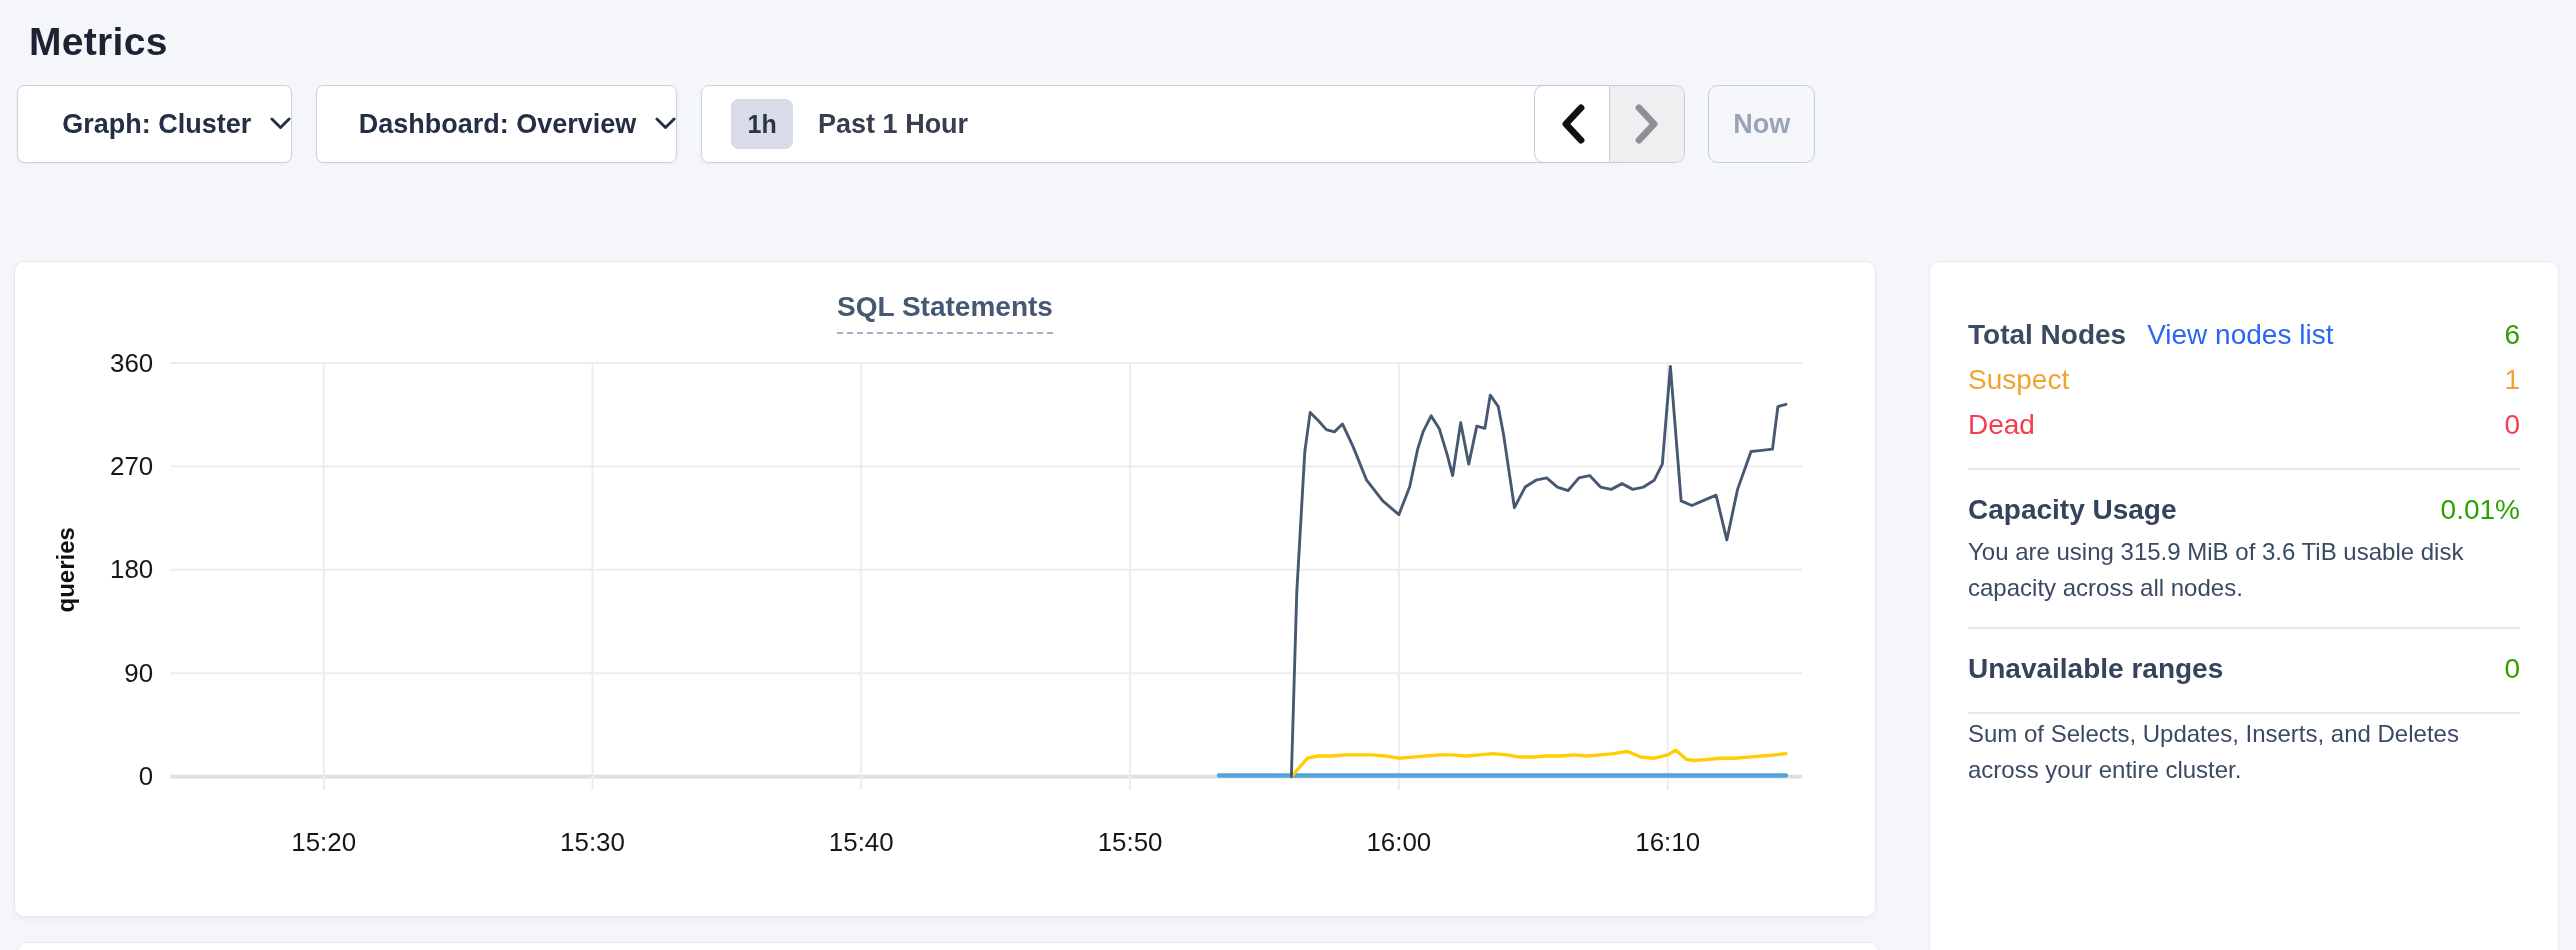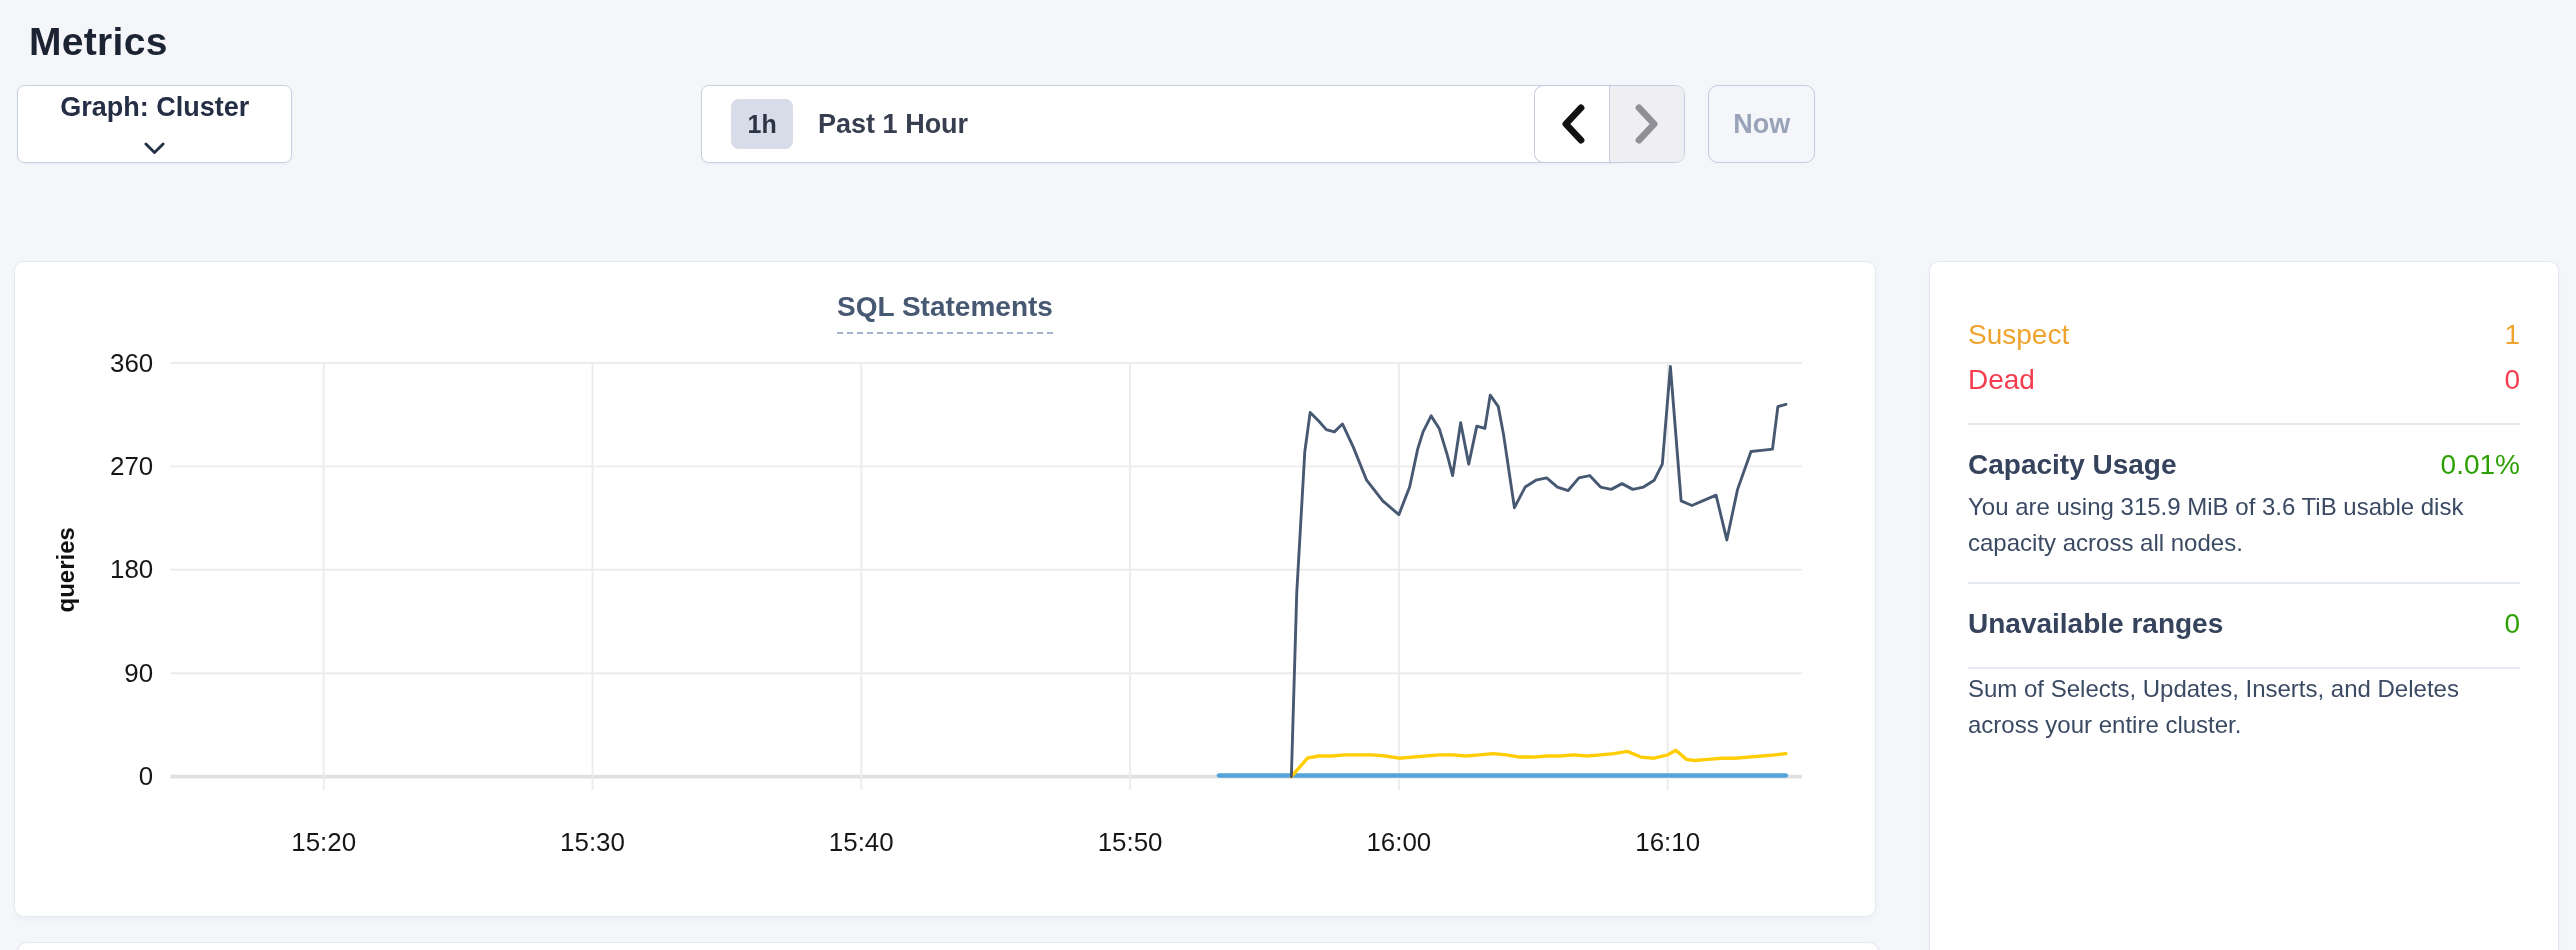--- a/index.html
+++ b/index.html
@@ -3,21 +3,21 @@
 <meta charset="utf-8">
 <style>
   html,body{margin:0;padding:0;}
   body{font-family:"Liberation Sans",sans-serif;background:#f4f6fa;}
   .page{position:relative;width:2576px;height:950px;background:#f4f6fa;overflow:hidden;}
 
   h1.page-title{position:absolute;left:29px;top:-5.8px;font-size:39px;font-weight:600;color:#1c2433;letter-spacing:0.3px;}
 
   .toolbar{position:absolute;left:17.3px;top:85px;height:78px;width:2534px;}
   .btn{box-sizing:border-box;position:absolute;top:0;height:78px;background:#fff;border:1.9px solid #c9d0e0;border-radius:7.7px;display:flex;align-items:center;cursor:pointer;}
-  .dd{justify-content:center;gap:19px;box-shadow:0 1px 2.9px rgba(40,50,80,.05);flex-direction:column;}
+  .dd{justify-content:flex-end;gap:19px;box-shadow:0 1px 2.9px rgba(40,50,80,.05);}
   .dd .lbl{font-size:27px;font-weight:700;color:#242e44;}
   .dd-graph{left:0;width:275px;}
   .dd-dashboard{left:299px;width:361px;}
   .time-sel{left:684px;width:924px;padding:0 29px;box-shadow:0 1px 2.9px rgba(40,50,80,.05);}
   .time-badge{background:#d8dce8;color:#2b3445;font-size:25px;font-weight:700;border-radius:7.7px;padding:10.6px 16.3px;}
   .time-lbl{font-size:27px;font-weight:700;color:#363e4f;margin-left:25px;}
   .time-sel .chev{margin-left:auto;}
   .nav-group{box-sizing:border-box;position:absolute;left:1517px;top:0;height:78px;width:151px;border:1.9px solid #c5cbde;border-radius:9.6px;display:flex;overflow:hidden;background:#fff;}
   .nav-cell{flex:1;display:flex;align-items:center;justify-content:center;cursor:pointer;}
   .nav-next{background:#efeff1;border-left:1.9px solid #c5cbde;}
@@ -58,20 +58,26 @@
   <h1 class="page-title">Metrics</h1>
 
   <div class="toolbar">
     <div class="btn dd dd-graph">
       <span class="lbl">Graph: Cluster</span>
       <svg class="chev" width="21" height="13.4" viewBox="0 0 22 14">
           <polyline points="2,2 11,11 20,2" fill="none" stroke="#242e44" stroke-width="3" stroke-linecap="round" stroke-linejoin="round"></polyline>
         </svg>
     </div>
 
+    <div class="btn dd dd-dashboard">
+      <span class="lbl">Dashboard: Overview</span>
+      <svg class="chev" width="21" height="13.4" viewBox="0 0 22 14">
+          <polyline points="2,2 11,11 20,2" fill="none" stroke="#242e44" stroke-width="3" stroke-linecap="round" stroke-linejoin="round"></polyline>
+        </svg>
+    </div>
 
     <div class="btn time-sel">
       <span class="time-badge">1h</span>
       <span class="time-lbl">Past 1 Hour</span>
       <svg class="chev" width="21" height="13.4" viewBox="0 0 22 14">
           <polyline points="2,2 11,11 20,2" fill="none" stroke="#363e4f" stroke-width="3" stroke-linecap="round" stroke-linejoin="round"></polyline>
         </svg>
     </div>
 
     <div class="nav-group">
@@ -120,20 +126,25 @@
         <text x="62" y="320.5" class="axis-label" text-anchor="middle" transform="rotate(-90 62 320.5)">queries</text>
         <polyline points="1254.3,534.8 1845.2,534.8" fill="none" stroke="#54a3db" stroke-width="4.5" stroke-linejoin="round" stroke-linecap="round"></polyline>
         <polyline points="1329.9,536.0 1338.3,526.4 1346.7,516.8 1357.9,514.5 1371.9,514.5 1385.9,513.3 1399.9,513.3 1413.9,513.3 1427.9,514.5 1441.9,516.8 1455.9,515.6 1469.9,514.5 1483.9,513.3 1497.9,513.3 1511.9,514.5 1525.9,513.3 1539.9,512.1 1553.9,513.3 1567.9,515.6 1581.9,515.6 1595.9,514.5 1609.9,514.5 1623.9,513.3 1637.9,514.5 1652.0,513.3 1666.0,512.1 1680.0,509.7 1694.0,515.6 1708.0,516.8 1722.0,513.3 1730.4,508.5 1741.6,518.0 1750.0,519.2 1764.0,518.0 1778.0,516.8 1792.0,516.8 1806.0,515.6 1820.0,514.5 1834.0,513.3 1845.2,512.1" fill="none" stroke="#ffcd02" stroke-width="3.5" stroke-linejoin="round" stroke-linecap="round"></polyline>
         <polyline points="1329.9,536.0 1335.5,344.4 1343.9,197.2 1349.5,156.5 1357.9,164.9 1366.3,174.4 1374.7,176.8 1383.1,168.5 1394.3,192.4 1408.3,227.1 1425.1,248.7 1441.9,263.0 1453.1,234.3 1461.5,194.8 1467.1,176.8 1475.5,160.1 1483.9,173.2 1492.3,200.8 1497.9,222.3 1506.3,167.3 1514.7,210.4 1523.1,170.8 1531.5,173.2 1537.1,138.5 1545.5,150.5 1551.1,180.4 1562.3,255.8 1573.5,234.3 1584.7,227.1 1595.9,224.7 1607.1,234.3 1618.3,237.9 1629.5,224.7 1640.7,222.3 1652.0,234.3 1663.2,236.7 1674.4,230.7 1685.6,236.7 1696.8,234.3 1708.0,227.1 1716.4,210.4 1724.8,108.6 1736.0,248.7 1747.2,253.5 1758.4,248.7 1772.4,242.7 1783.6,289.4 1794.8,236.7 1808.8,197.2 1820.0,196.0 1831.2,194.8 1836.8,150.5 1845.2,148.1" fill="none" stroke="#475872" stroke-width="3" stroke-linejoin="round" stroke-linecap="round"></polyline>
       </svg>
   </div>
 
   <div class="card summary-card">
 
     <div class="srows">
+      <div class="srow">
+        <span class="b">Total Nodes</span>
+        <a class="link">View nodes list</a>
+        <span class="val green">6</span>
+      </div>
       <div class="srow orange">
         <span>Suspect</span>
         <span class="val">1</span>
       </div>
       <div class="srow red">
         <span>Dead</span>
         <span class="val">0</span>
       </div>
     </div>
 

